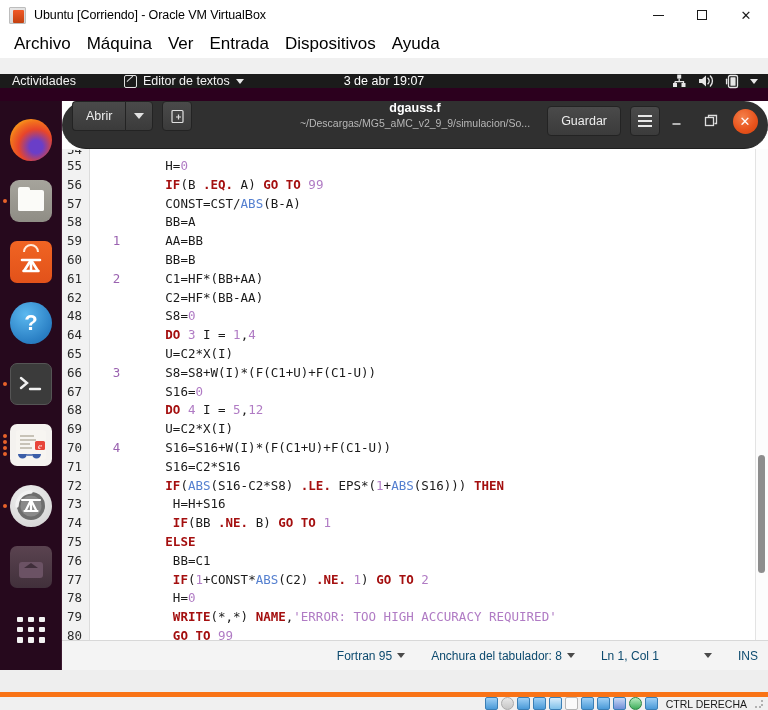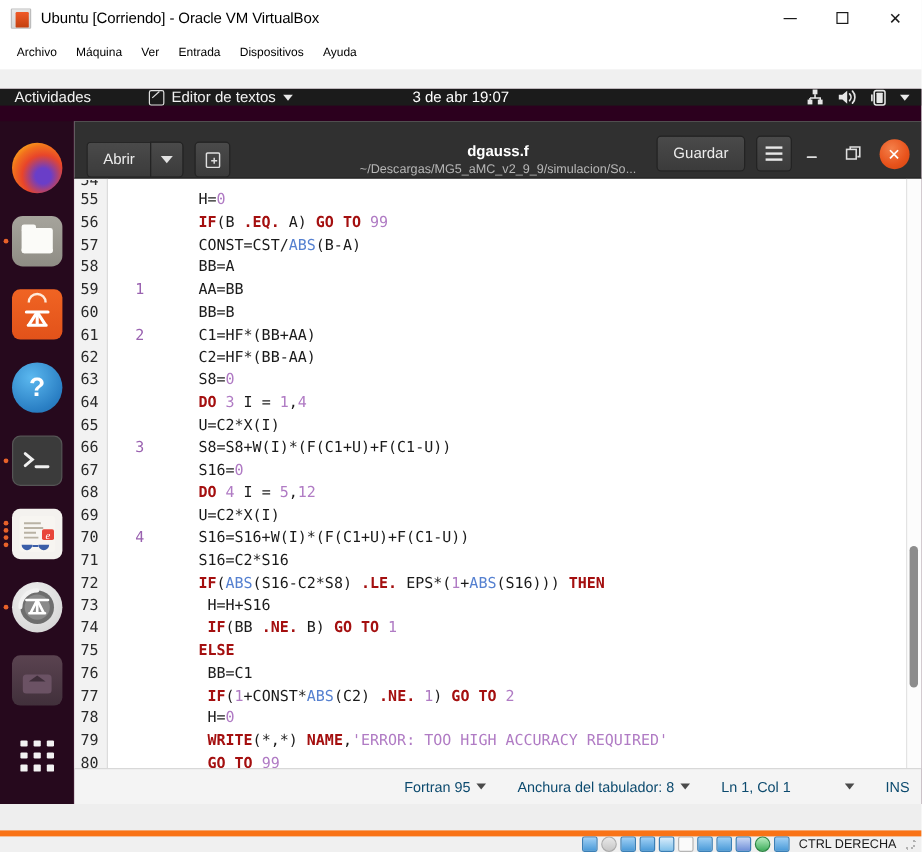--- a/index.html
+++ b/index.html
@@ -42,21 +42,21 @@
   }
   .sq { width: 10px; height: 10px; border: 1px solid #1a1a1a; }
   .dash { width: 11px; height: 1px; background: #1a1a1a; }
 
   .vbox-menubar {
     height: 28px; background: #ffffff;
     display: flex; align-items: center; padding-left: 6px;
     border-bottom: 0;
   }
   .vbox-menubar span {
-    font-size: 10px; color: #000; padding: 3px 8px; cursor: default;
+    font-size: 17px; color: #000; padding: 3px 8px; cursor: default;
     white-space: nowrap;
   }
 
   .vbox-gap { height: 16px; background: #f0f0f0; }
 
   
   .guest {
     position: absolute; left: 0; top: 74px;
     width: 768px; height: 596px;
     background: #2c001e; overflow: hidden;
@@ -140,22 +140,22 @@
 
   
   .gedit {
     position: absolute; left: 62px; top: 27px;
     width: 706px; height: 569px;
     background: #ffffff; display: flex; flex-direction: column;
   }
   .headerbar {
     height: 48px; background: #303030;
     border-bottom: 1px solid #1f1f1f;
-    display: flex; align-items: flex-end; padding: 0 6px 0 10px;
-    position: relative; flex: 0 0 auto;
+    display: flex; align-items: flex-start; padding: 0 6px 0 10px;
+    position: relative; flex: 0 0 auto; border-radius: 24px;
   }
   .btn {
     background: linear-gradient(180deg,#4a4a4a 0%,#3b3b3b 100%);
     border: 1px solid #232323; color: #ededed;
     font-size: 12.5px; height: 30px; padding: 0 13px;
     display: flex; align-items: center; border-radius: 4px;
   }
   .split-l { border-radius: 4px 0 0 4px; border-right: none; }
   .split-r { border-radius: 0 4px 4px 0; width: 28px; padding: 0;
              justify-content: center; }
@@ -467,21 +467,21 @@
         <div class="gutter" id="gutter">
             <div class="ln" style="height: 7px; line-height: 0px; overflow: hidden;">54</div>
             <div class="ln">55</div>
             <div class="ln">56</div>
             <div class="ln">57</div>
             <div class="ln">58</div>
             <div class="ln">59</div>
             <div class="ln">60</div>
             <div class="ln">61</div>
             <div class="ln">62</div>
-            <div class="ln">63</div>
+            <div class="ln">48</div>
             <div class="ln">64</div>
             <div class="ln">65</div>
             <div class="ln">66</div>
             <div class="ln">67</div>
             <div class="ln">68</div>
             <div class="ln">69</div>
             <div class="ln">70</div>
             <div class="ln">71</div>
             <div class="ln">72</div>
             <div class="ln">73</div>

